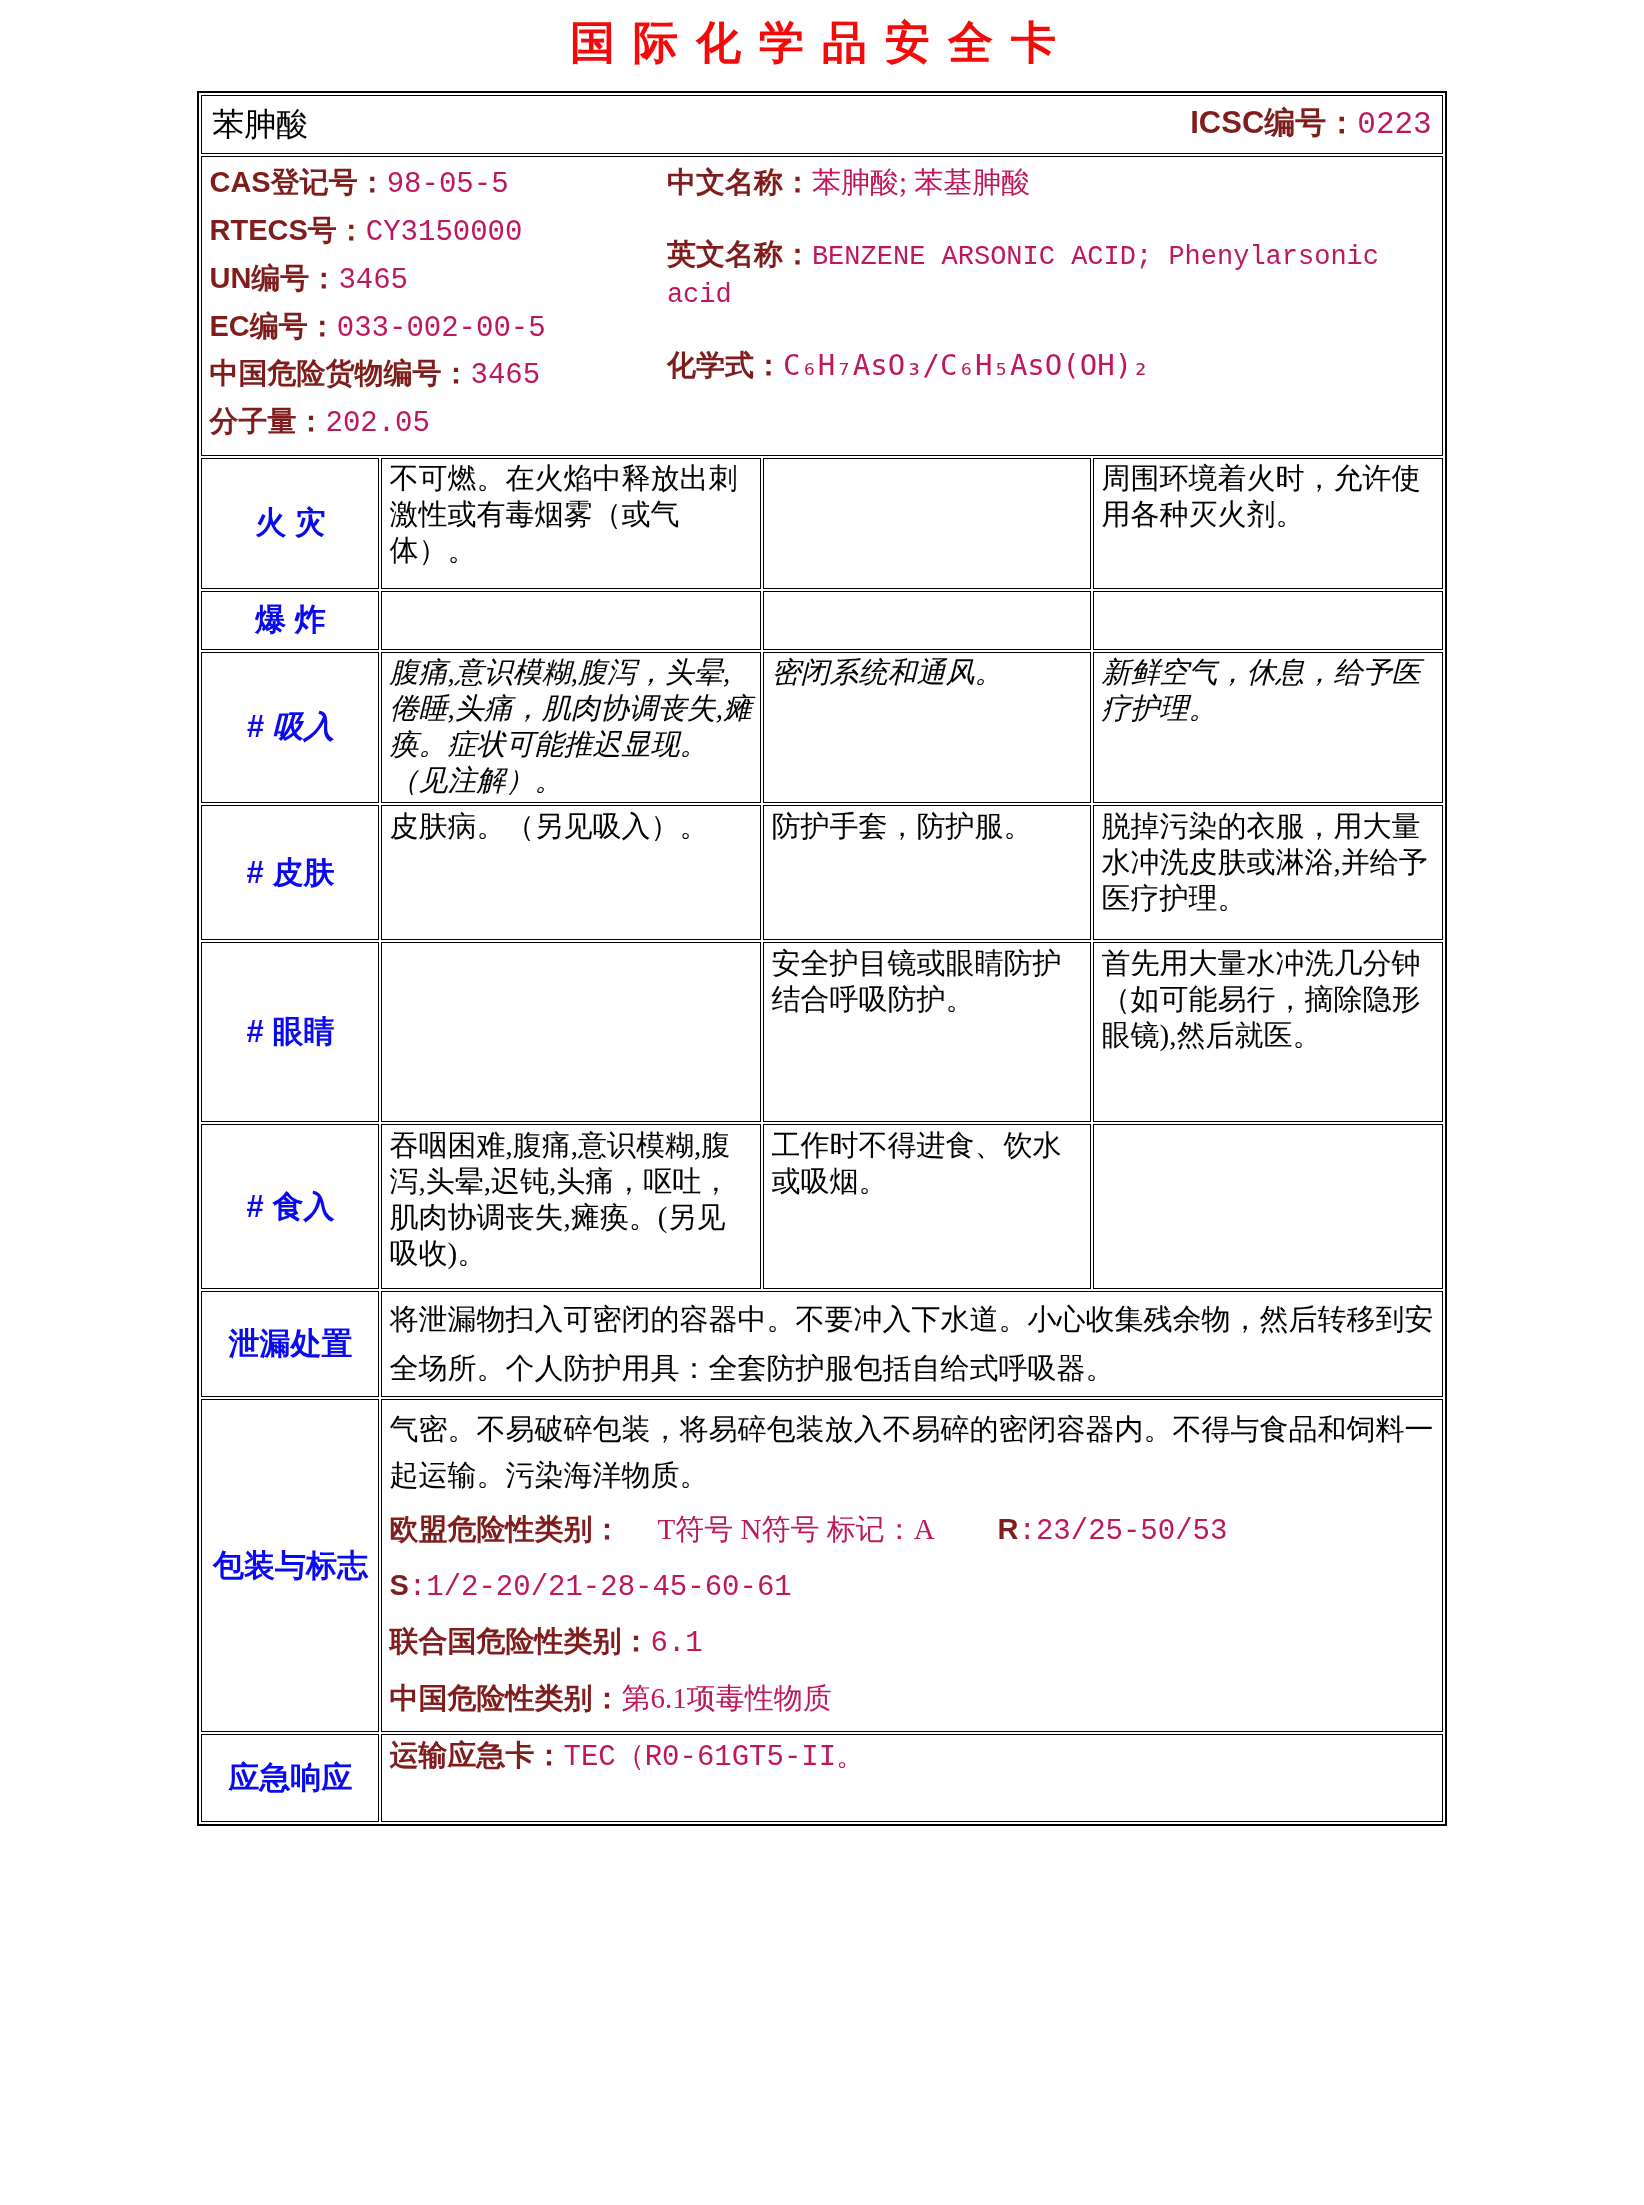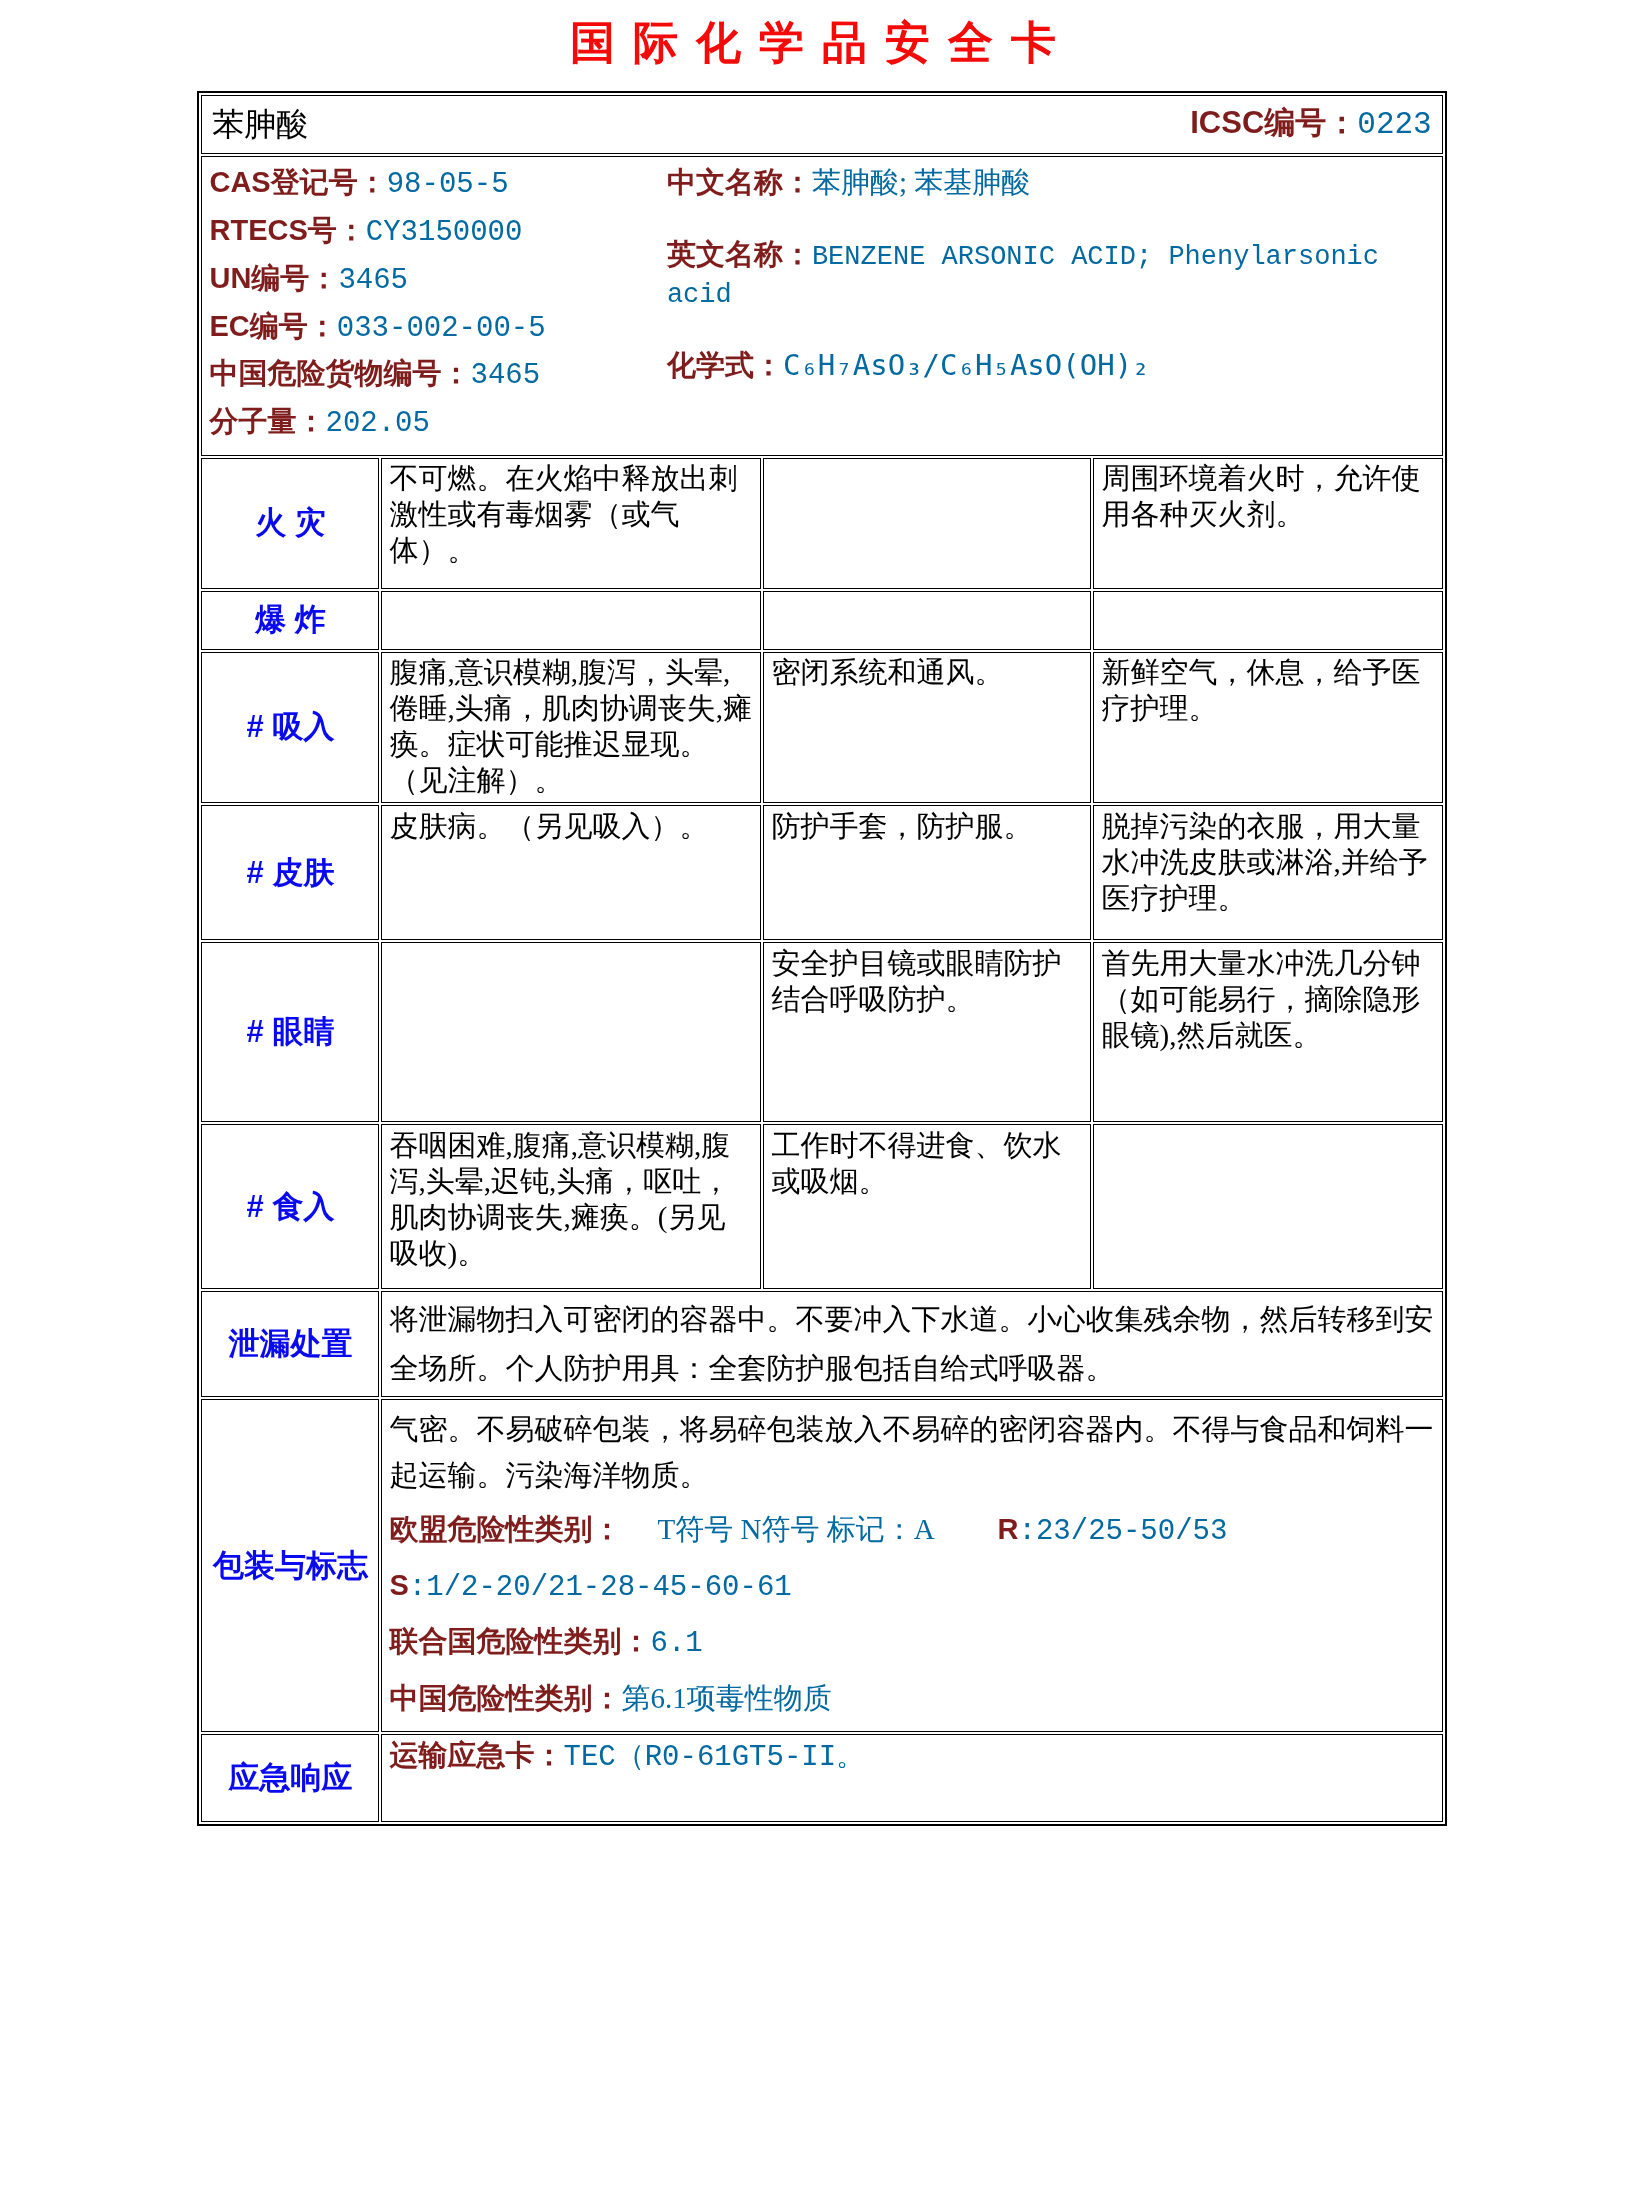--- a/index.html
+++ b/index.html
@@ -40,31 +40,31 @@
     font-size: 29px;
     line-height: 1.24;
     box-sizing: border-box;
     word-break: break-word;
   }
   .lbl {
     font-family: "Liberation Sans", "DejaVu Sans", sans-serif;
     font-weight: bold;
     color: #7f1d1d;
   }
-  .val { color: #0369a1; }
+  .val { color: #be185d; }
   .mono { font-family: "Liberation Mono", "DejaVu Sans Mono", monospace; }
   .formula { font-family: "DejaVu Sans Mono", monospace; }
 
   tr.r-name td { height: 59px; vertical-align: middle; }
   tr.r-ids  td { height: 265px; }
   tr.r-head td { height: 107px; }
   tr.rw-fire td { height: 131px; }
   tr.rw-exp td { height: 59px; }
   tr.rw-contact td { height: 98px; }
-  tr.rw-inhale td { height: 141px; }
+  tr.rw-inhale td { height: 141px; font-style: italic; }
   tr.rw-skin td { height: 135px; }
   tr.rw-eyes td { height: 180px; }
   tr.rw-ingest td { height: 165px; }
   tr.rw-spill td { height: 103px; }
   tr.rw-pack td { height: 300px; }
   tr.rw-emerg td { height: 88px; }
   tr.rw-store td { height: 63px; }
 
   .name-row {
     display: flex;

